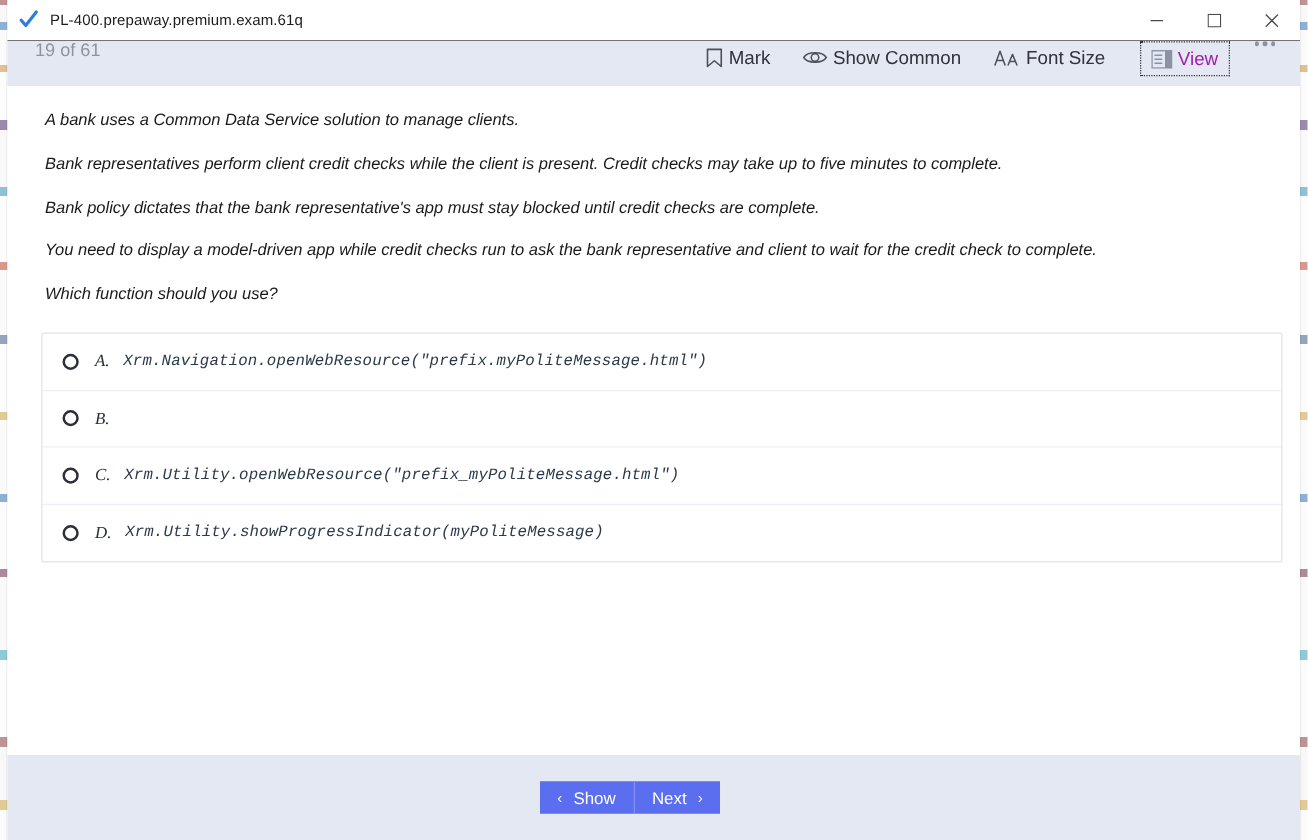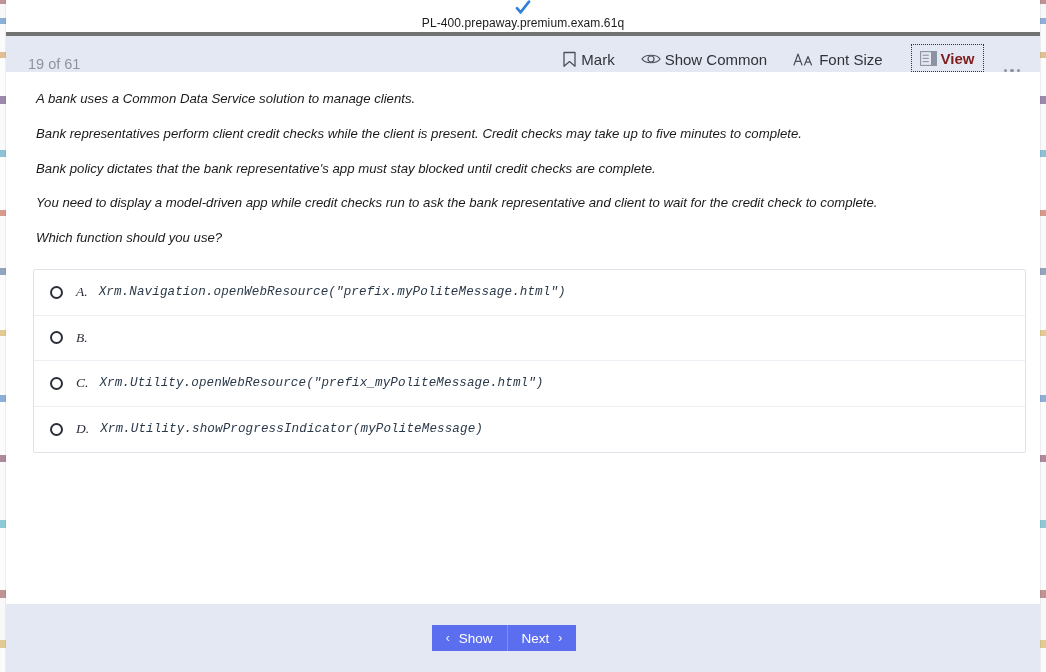--- a/index.html
+++ b/index.html
@@ -73,22 +73,21 @@
     box-shadow: 0 0 0 1px rgba(0,0,0,.06);
   }
 
   
   #title-bar {
     height: 32px;
     min-height: 32px;
     background: #ffffff;
     display: flex;
     align-items: center;
-    border-bottom: 4px solid #737373;
-    flex-direction: column;
+    border-bottom: 1px solid #737373;
   }
   #app-icon {
     width: 16px; height: 16px;
     margin-left: 9px; margin-right: 9px;
     flex: 0 0 auto;
     display: block;
   }
   #window-title {
     font-size: 12px;
     color: #1b1b1b;
@@ -104,21 +103,21 @@
     justify-content: center;
     flex: 0 0 auto;
   }
 
   
   #toolbar {
     height: 36px;
     min-height: 36px;
     background: #e3e8f2;
     display: flex;
-    align-items: flex-end;
+    align-items: flex-start;
     padding: 0 8px 0 0;
   }
   #question-counter {
     font-size: 14.5px;
     color: #8e93a0;
     margin-left: 22px;
     flex: 1 1 auto;
     white-space: nowrap;
   }
   .tool-btn {
@@ -128,25 +127,24 @@
     height: 26px;
     padding: 0 10px;
     margin-left: 6px;
     font-size: 15px;
     color: #31323a;
     white-space: nowrap;
     flex: 0 0 auto;
   }
   .tool-btn svg { display: block; flex: 0 0 auto; }
   #tool-view {
-    color: #7f1d1d;
+    color: #a21caf;
     border: 1px dotted #333;
     padding: 0 8px;
     margin-left: 18px;
-    font-weight: bold;
   }
   #tool-more {
     margin-left: 12px;
     margin-right: 4px;
     padding: 0 8px;
     display: flex;
     align-items: center;
     gap: 3px;
   }
   .dot {

